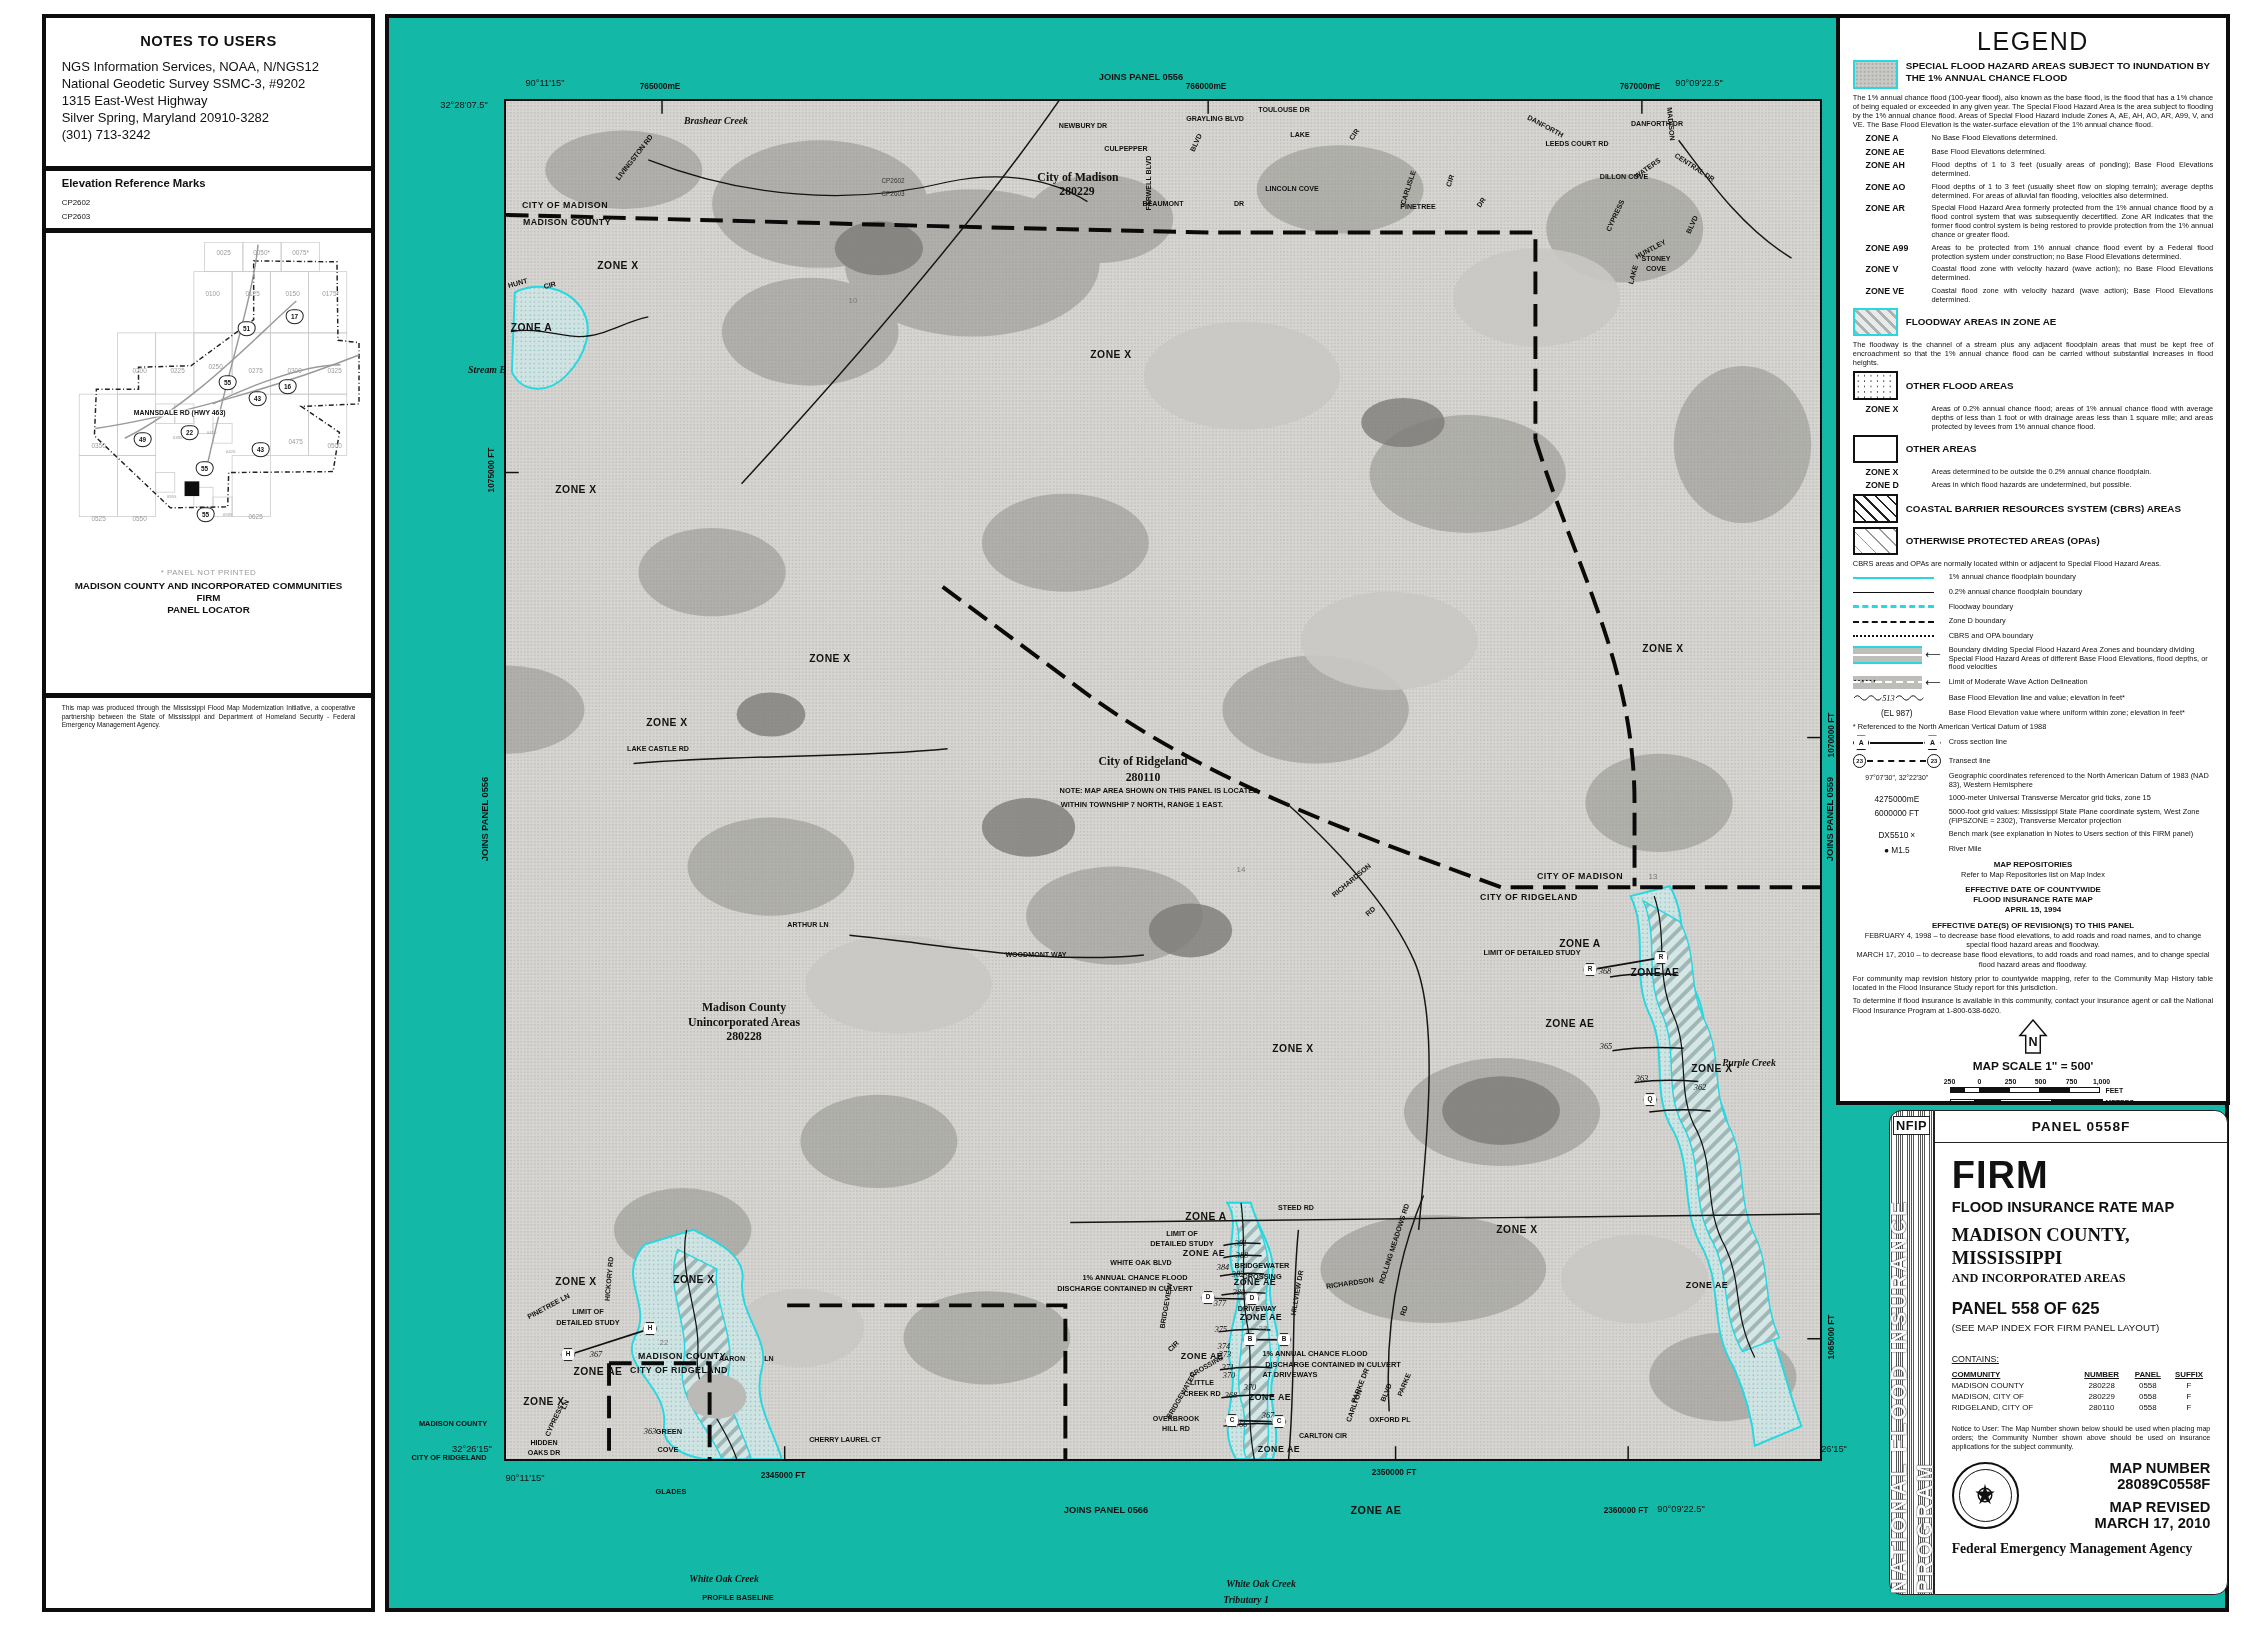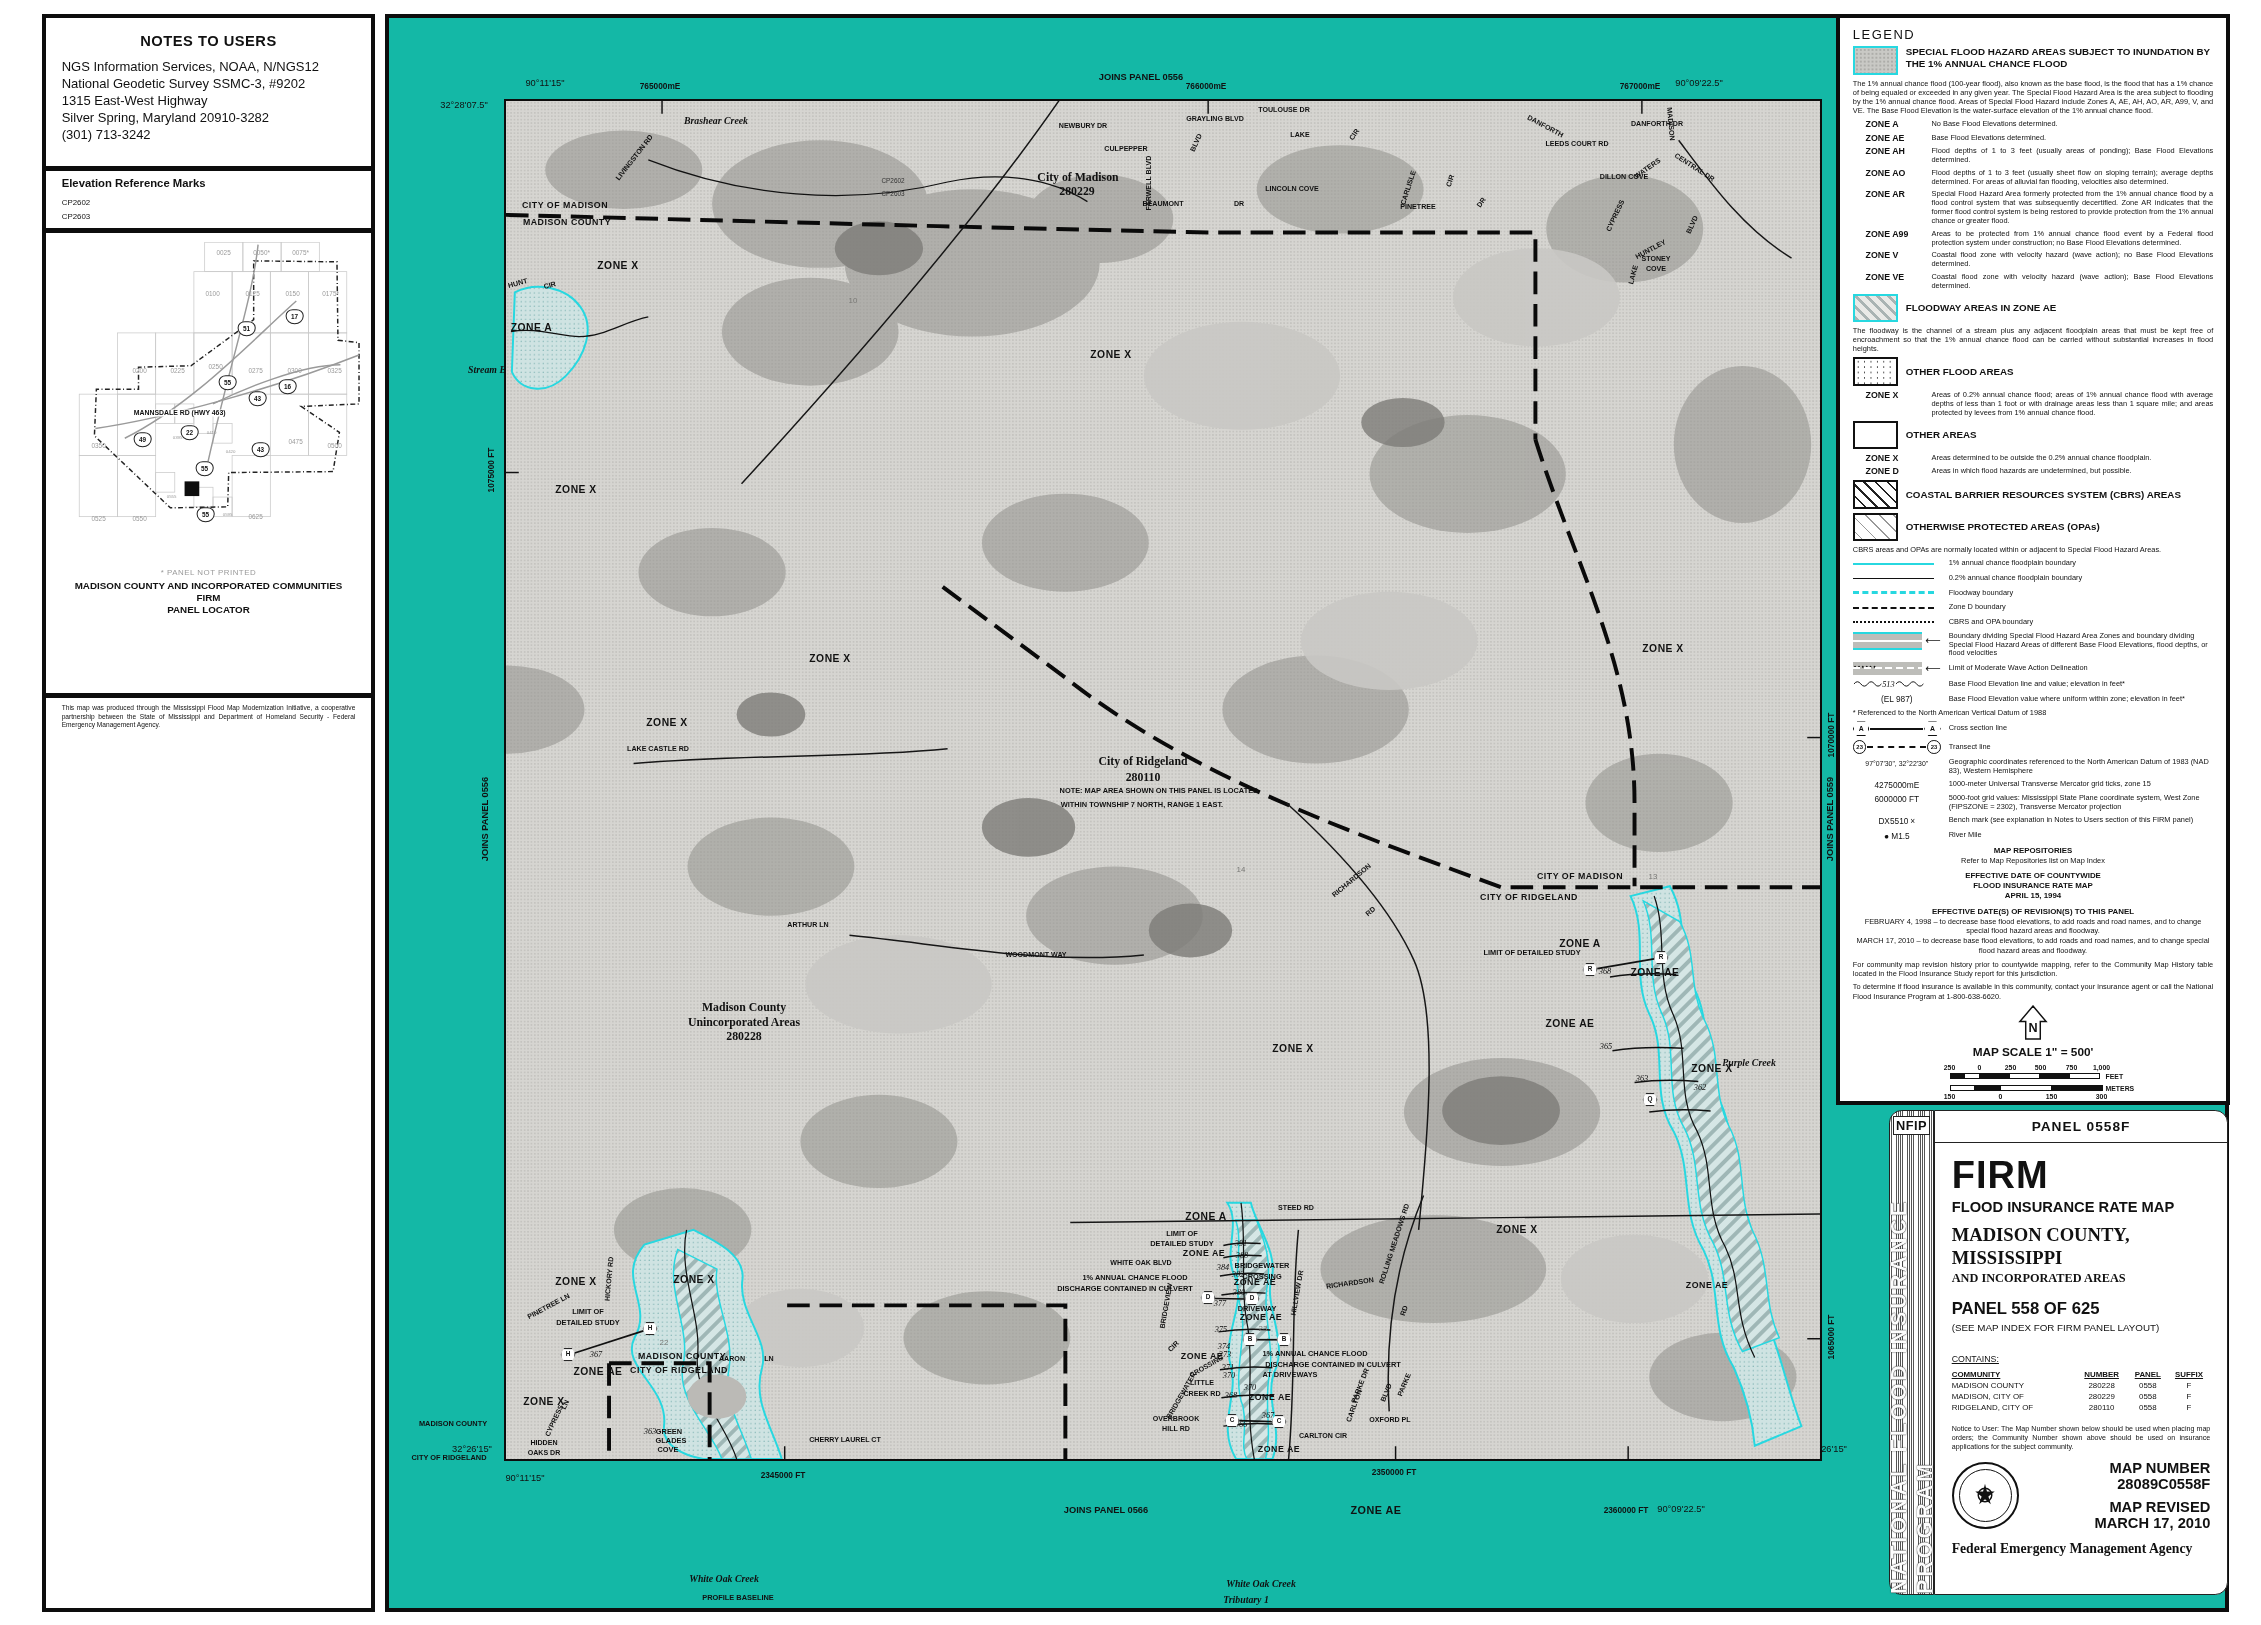--- a/index.html
+++ b/index.html
@@ -49,21 +49,21 @@
   .bm{font-size:6.4px;color:#333;}
   
   .mj{font-weight:bold;font-size:9.3px;}
   .mc{font-size:9.3px;}
   .mg{font-weight:bold;font-size:8.3px;}
   .mi{font-family:"Liberation Serif",serif;font-style:italic;font-weight:bold;font-size:9.8px;}
   .mb{font-weight:bold;font-size:7.4px;}
   .mz{font-weight:bold;font-size:10.8px;letter-spacing:0.5px;}
   
   .legend{left:1836px;top:13.7px;width:394px;height:1091px;border:4.4px solid #0d0d0d;box-sizing:border-box;background:#fff;padding:7.9px 12.8px;overflow:hidden;}
-  .lg-h1{font-size:13px;letter-spacing:1.5px;margin:1px 0 4.9px;font-weight:normal;}
+  .lg-h1{text-align:center;font-size:25px;letter-spacing:1.5px;margin:1px 0 4.9px;font-weight:normal;}
   .lrow{display:flex;gap:7.9px;margin:3.9px 0;align-items:center;}
   .lrow.top{align-items:flex-start;}
   .sw{width:45px;height:28.5px;flex:none;box-sizing:border-box;}
   .sw-sfha{border:2.5px solid #27d8e0;background:#c9c9c5;background-image:radial-gradient(#979793 0.6px,transparent 0.8px);background-size:3.9px 3.9px;}
   .sw-fw{border:2.5px solid #27d8e0;background:repeating-linear-gradient(45deg,#a9b3b3 0 2.9px,#e9e9e7 2.9px 7.9px);}
   .sw-ofa{border:2px solid #111;background:#fff;background-image:radial-gradient(#444 0.8px,transparent 1px);background-size:6.4px 5.4px;}
   .sw-oa{border:2px solid #111;background:#fff;}
   .sw-cbrs{border:2px solid #111;background:repeating-linear-gradient(45deg,#fff 0 6.4px,#222 6.4px 8.3px);}
   .sw-opa{border:2px solid #111;background:repeating-linear-gradient(45deg,#fff 0 4.4px,#999 4.4px 5.4px,#fff 5.4px 9.8px);}
   .lg-head{font-weight:bold;font-size:9.8px;line-height:1.2;}
@@ -546,21 +546,21 @@
         <div class="lbl n" style="left: 1026px; top: 852px;">LIMIT OF DETAILED STUDY</div>
         <div class="lbl n" style="left: 756px; top: 1165px;">BRIDGEWATER</div>
         <div class="lbl n" style="left: 756px; top: 1176px;">CROSSING</div>
         <div class="lbl n" style="left: 751px; top: 1208px;">DRIVEWAY</div>
         <div class="lbl n" style="left: 629px; top: 1177px;">1% ANNUAL CHANCE FLOOD</div>
         <div class="lbl n" style="left: 619px; top: 1188px;">DISCHARGE CONTAINED IN CULVERT</div>
         <div class="lbl n" style="left: 809px; top: 1253px;">1% ANNUAL CHANCE FLOOD</div>
         <div class="lbl n" style="left: 827px; top: 1264px;">DISCHARGE CONTAINED IN CULVERT</div>
         <div class="lbl n" style="left: 784px; top: 1274px;">AT DRIVEWAYS</div>
         <div class="lbl n" style="left: 163px; top: 1331px;">GREEN</div>
-        <div class="lbl n" style="left: 165px; top: 1340px;">GLADES</div>
+        <div class="lbl n" style="left: 165px; top: 1391px;">GLADES</div>
         <div class="lbl n" style="left: 162px; top: 1349px;">COVE</div>
         <div class="lbl r" style="left: 129px; top: 57px; transform: translate(-50%, -50%) rotate(-52deg);">LIVINGSTON RD</div>
         <div class="lbl r" style="left: 11.8px; top: 183px; transform: translate(-50%, -50%) rotate(-15deg);">HUNT</div>
         <div class="lbl r" style="left: 44px; top: 185px; transform: translate(-50%, -50%) rotate(-15deg);">CIR</div>
         <div class="lbl r" style="left: 577px; top: 26.5px;">NEWBURY DR</div>
         <div class="lbl r" style="left: 709px; top: 19.6px;">GRAYLING BLVD</div>
         <div class="lbl r" style="left: 778px; top: 10.8px;">TOULOUSE DR</div>
         <div class="lbl r" style="left: 794px; top: 35px;">LAKE</div>
         <div class="lbl r" style="left: 849px; top: 34px; transform: translate(-50%, -50%) rotate(-55deg);">CIR</div>
         <div class="lbl r" style="left: 620px; top: 49px;">CULPEPPER</div>

